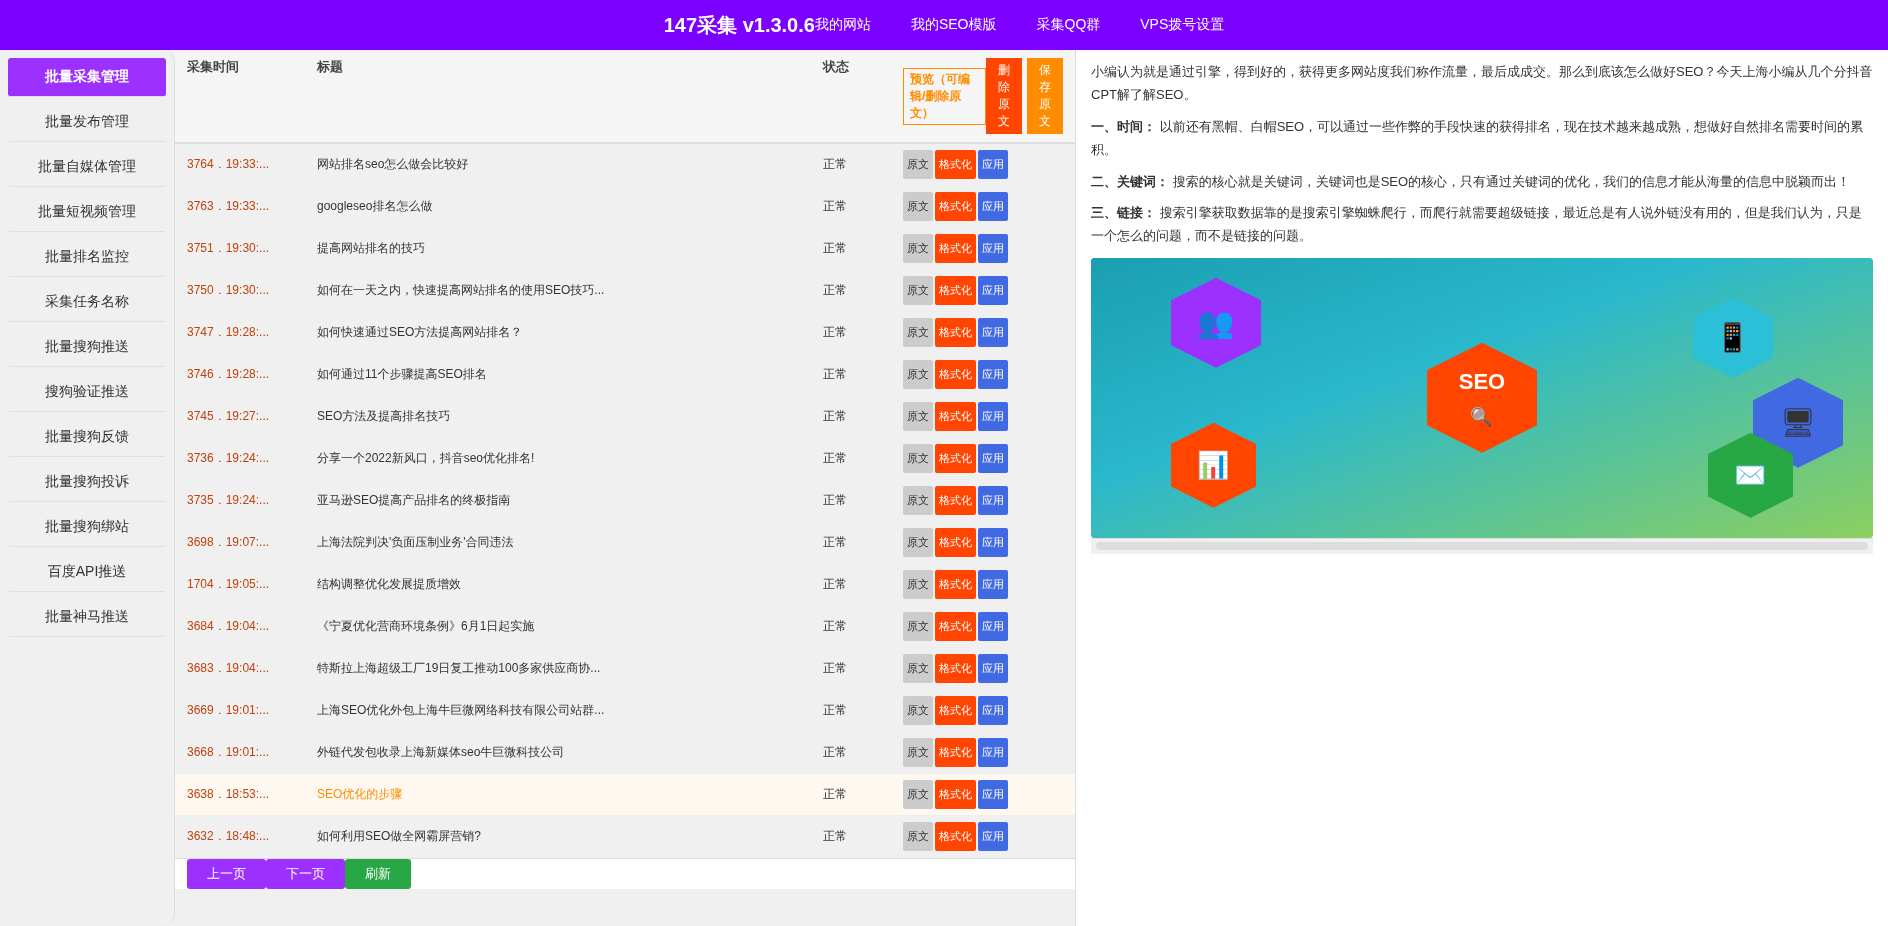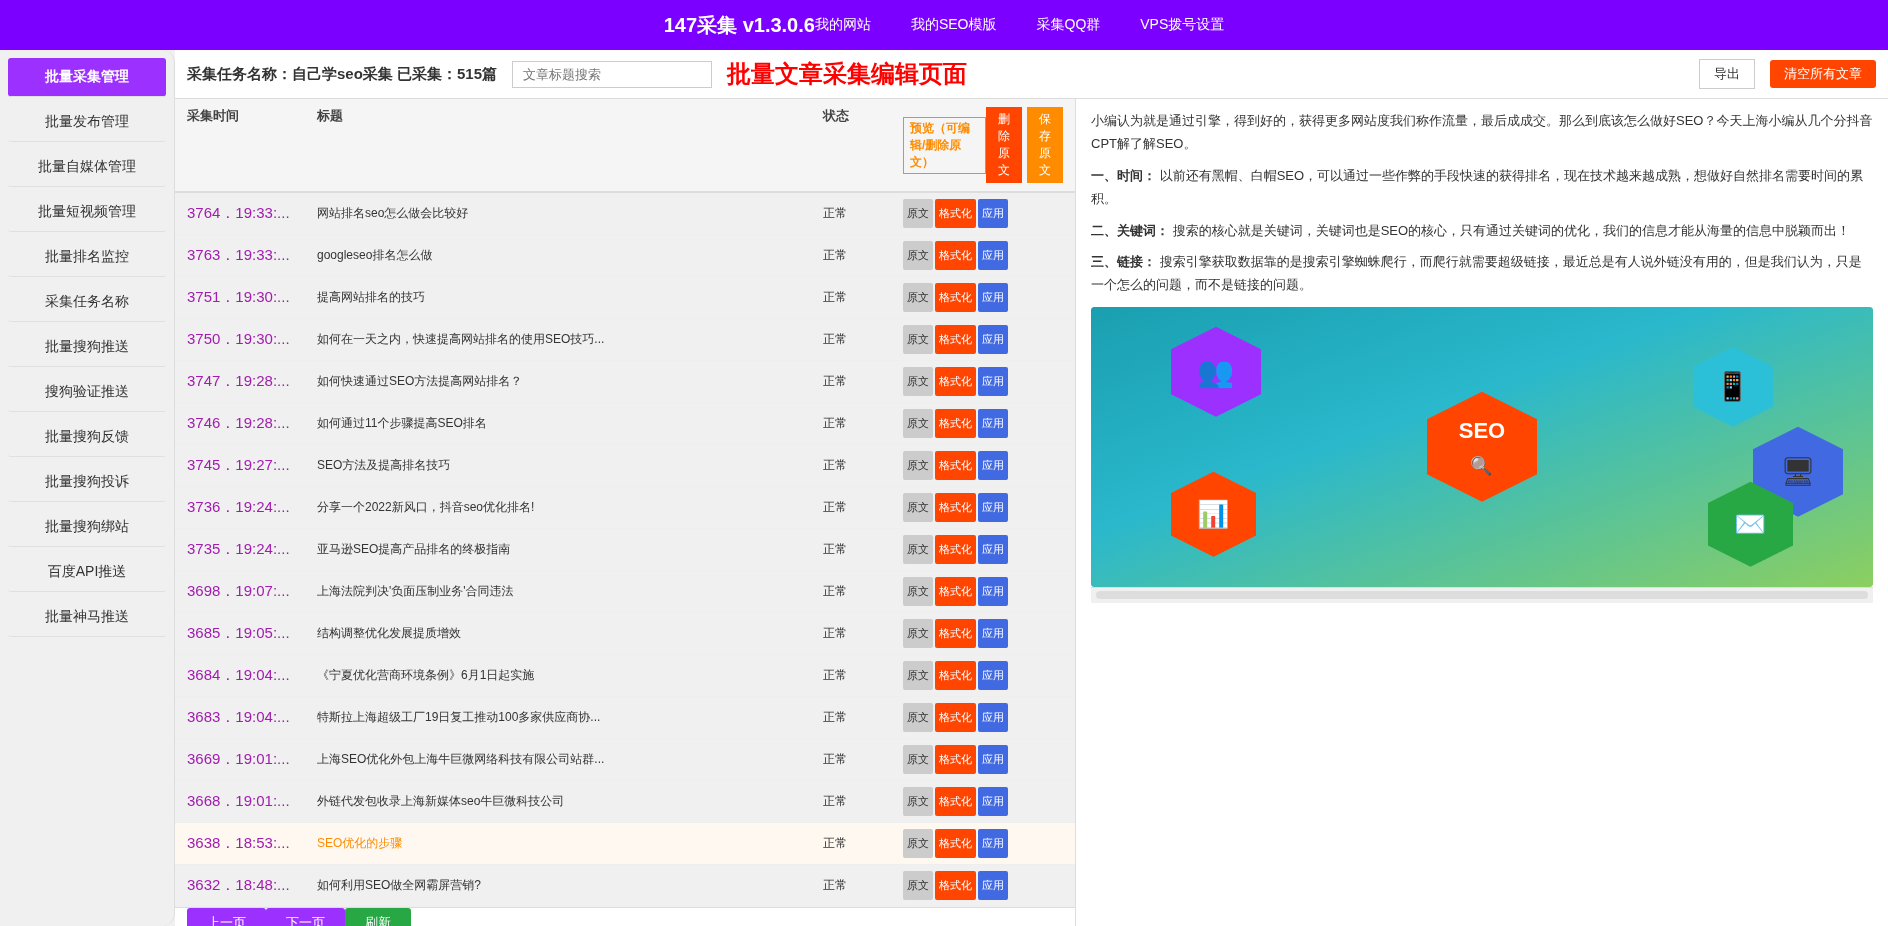--- a/index.html
+++ b/index.html
@@ -131,21 +131,21 @@
     
     .table-row {
       display: grid;
       grid-template-columns: 130px 1fr 80px 160px;
       padding: 6px 12px;
       border-bottom: 1px solid #eee;
       align-items: center;
     }
     .table-row.highlighted { color: #FF8C00; background: #fff8f0; }
 
-    .row-time { font-size: 15px; color: #a21caf; }
+    .row-time { font-size: 12px; color: #c2410c; }
     .row-title { font-size: 12px; color: #333; overflow: hidden; text-overflow: ellipsis; white-space: nowrap; }
     .row-title.gold { color: #FF8C00; }
     .row-status { color: #333; font-size: 12px; }
     .row-actions { display: flex; gap: 2px; }
 
     .btn-orig {
       background: #ccc;
       border: none;
       padding: 7px 4px;
       font-size: 11px;
@@ -317,27 +317,20 @@
     <div class="sidebar-item">
       <span>百度API推送</span>
     </div>
     <div class="sidebar-item">
       <span>批量神马推送</span>
     </div>
   </div>
 
   <div class="content-area">
 
-    <div class="top-bar">
-      <span class="task-info">采集任务名称：自己学seo采集 已采集：515篇</span>
-      <input class="search-input" type="text" placeholder="文章标题搜索" style="">
-      <span class="page-title-big">批量文章采集编辑页面</span>
-      <button class="btn-export">导出</button>
-      <button class="btn-clear-all">清空所有文章</button>
-    </div>
 
     <div class="table-preview-wrapper">
 
       <div class="table-wrapper">
 
         <div class="col-header-row">
           <span>采集时间</span>
           <span>标题</span>
           <span>状态</span>
           <div class="preview-col-header">
@@ -444,21 +437,21 @@
       <span class="row-time">3698．19:07:...</span>
       <span class="row-title">上海法院判决'负面压制业务'合同违法</span>
       <span class="row-status">正常</span>
       <div class="row-actions">
         <button class="btn-orig">原文</button>
         <button class="btn-format">格式化</button>
         <button class="btn-apply">应用</button>
       </div>
     </div>
             <div class="table-row">
-      <span class="row-time">3685．19:05:...</span>
+      <span class="row-time">1704．19:05:...</span>
       <span class="row-title">结构调整优化发展提质增效</span>
       <span class="row-status">正常</span>
       <div class="row-actions">
         <button class="btn-orig">原文</button>
         <button class="btn-format">格式化</button>
         <button class="btn-apply">应用</button>
       </div>
     </div>
             <div class="table-row">
       <span class="row-time">3684．19:04:...</span>

